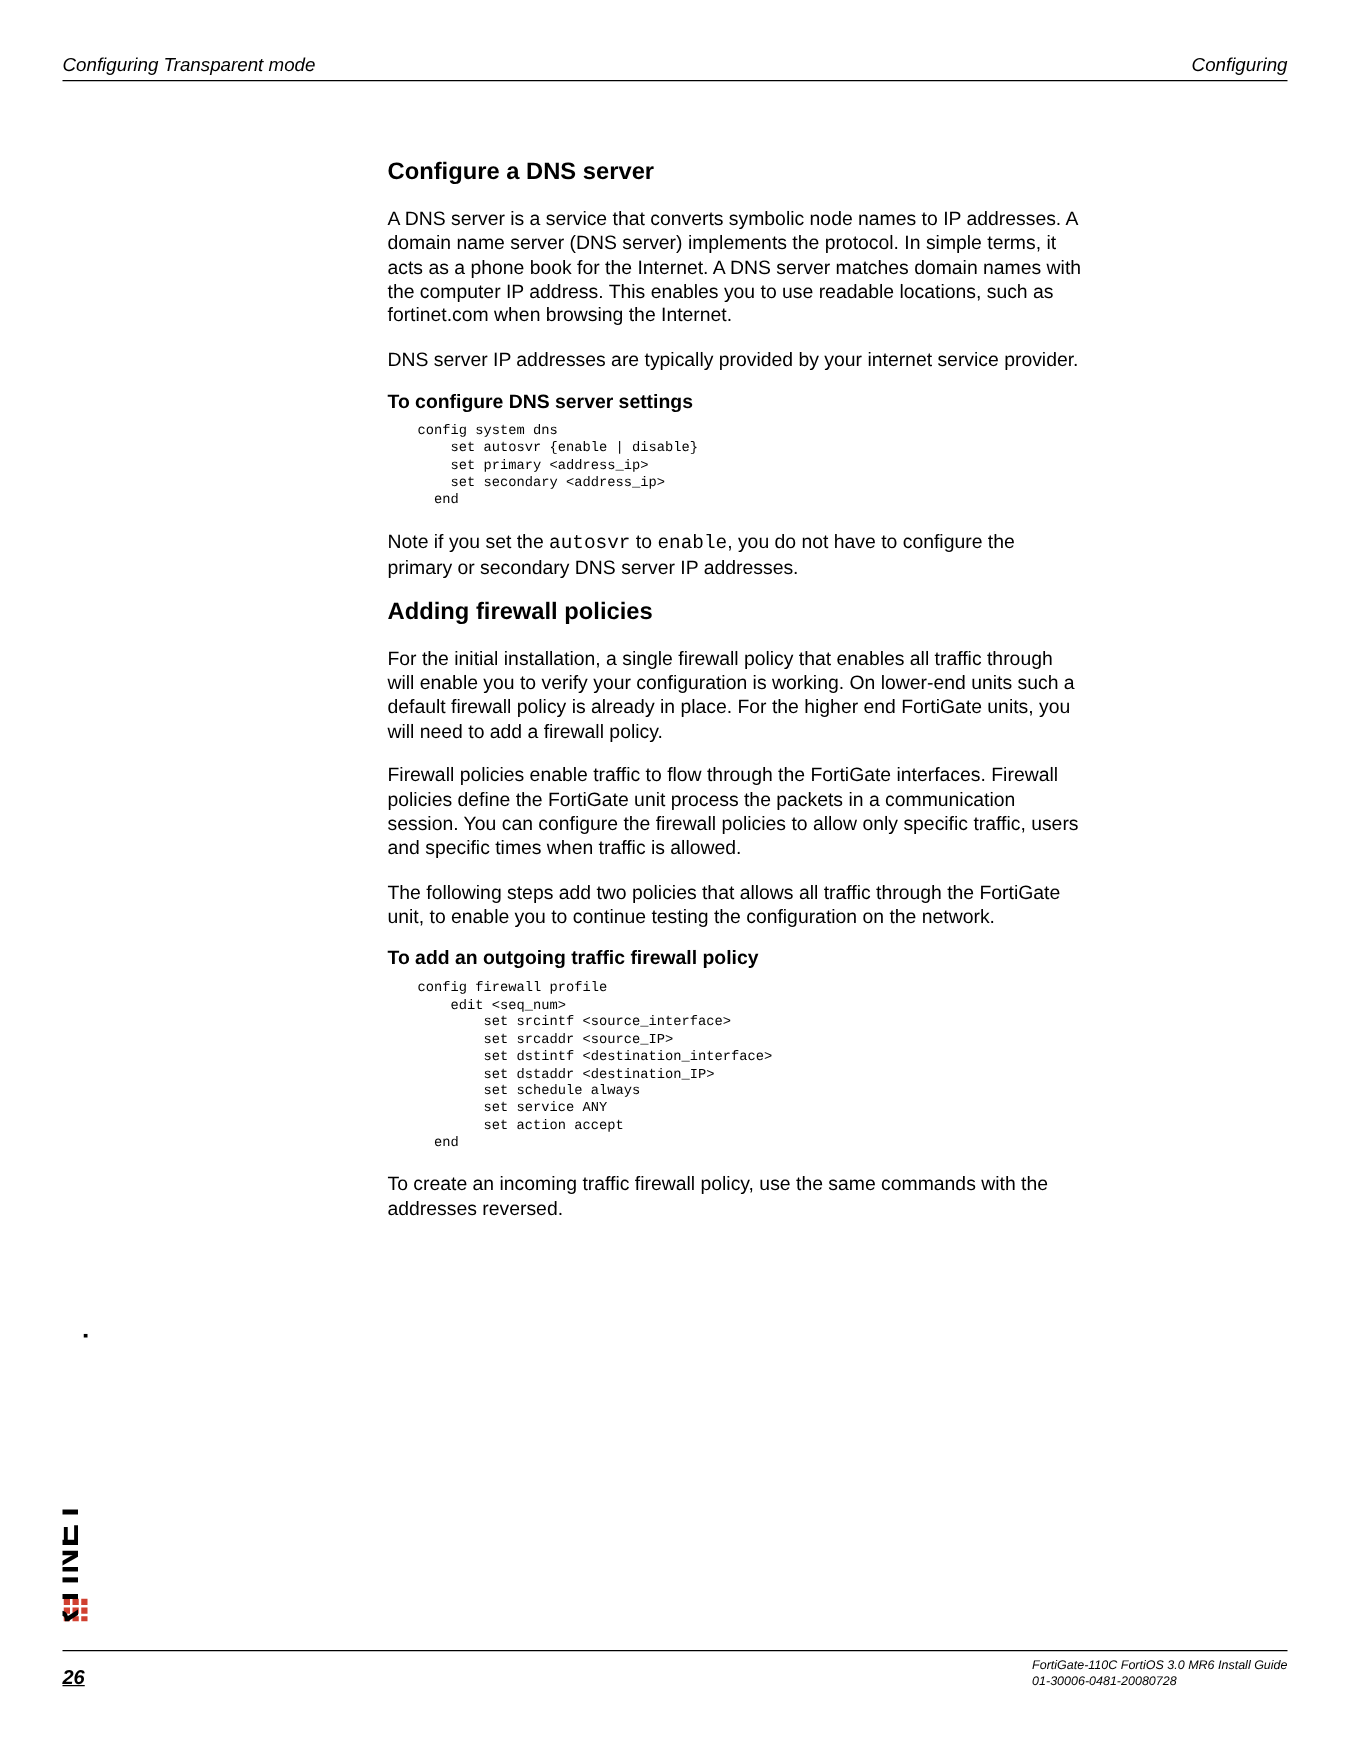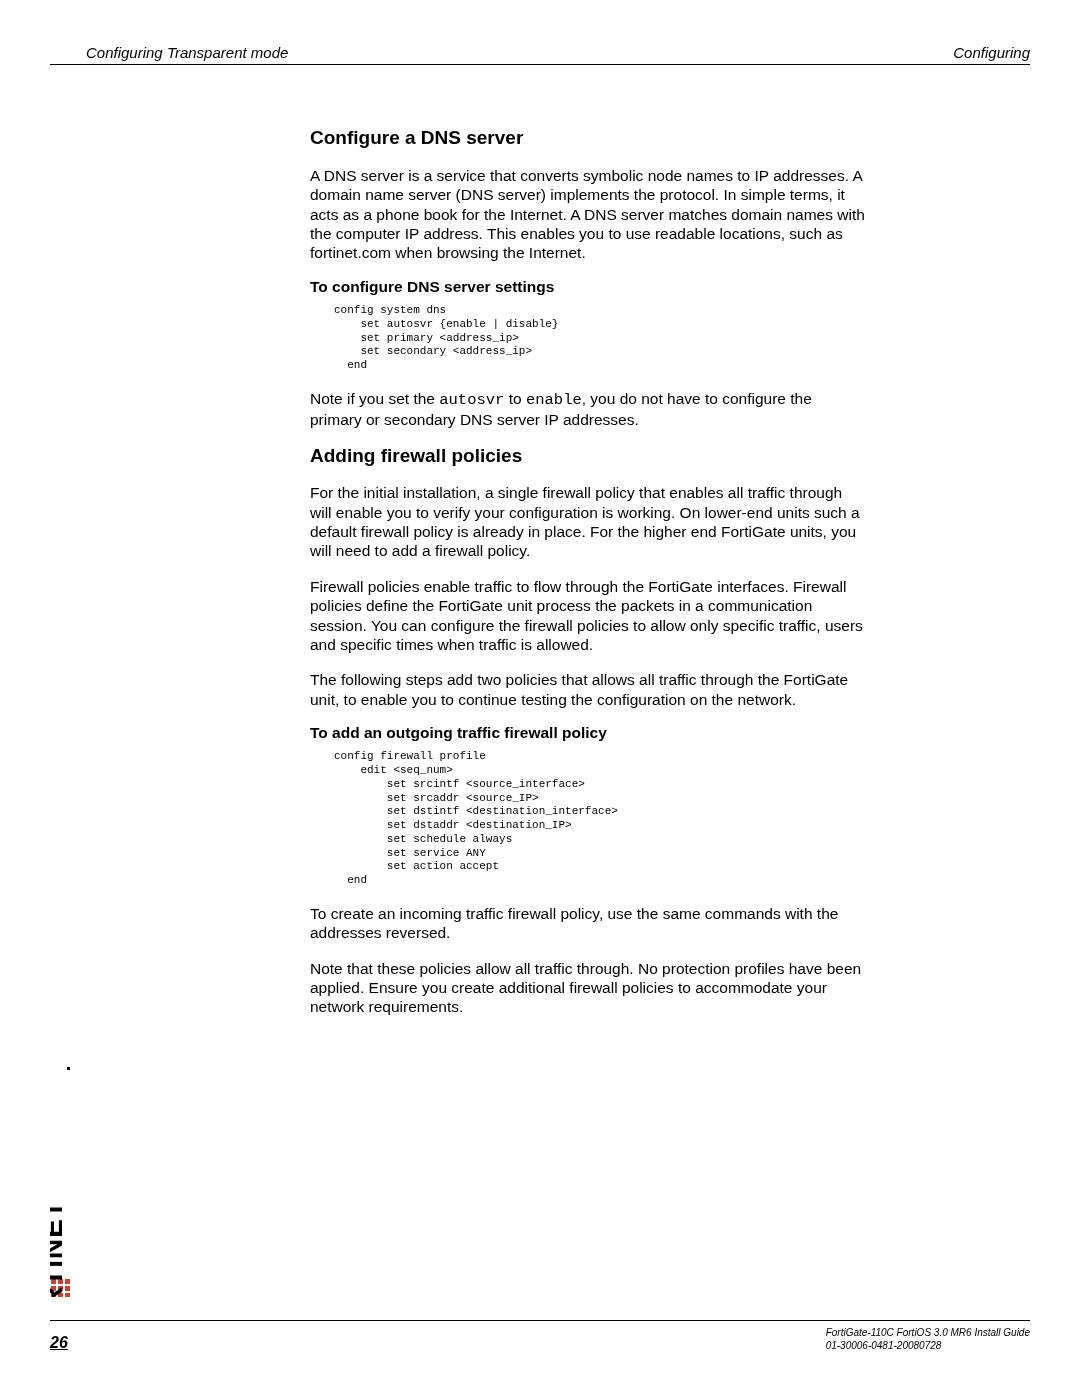--- a/index.html
+++ b/index.html
@@ -19,21 +19,20 @@
       padding: 40px 50px 30px 50px;
       height: 100%;
       position: relative;
     }
     .header-left {
       position: absolute;
       top: 44px;
       left: 50px;
       font-style: italic;
       font-size: 15px;
-      margin-left: 36px;
     }
     .header-right {
       position: absolute;
       top: 44px;
       right: 50px;
       font-style: italic;
       font-size: 15px;
     }
     .header-line {
       position: absolute;
@@ -120,20 +119,21 @@
 <body>
 
 <div class="page">
   <div class="header-left">Configuring Transparent mode</div>
   <div class="header-right">Configuring</div>
   <div class="header-line"></div>
 
   <div class="content">
     <h2>Configure a DNS server</h2>
     <p>A DNS server is a service that converts symbolic node names to IP addresses. A domain name server (DNS server) implements the protocol. In simple terms, it acts as a phone book for the Internet. A DNS server matches domain names with the computer IP address. This enables you to use readable locations, such as fortinet.com when browsing the Internet.</p>
+    <p>DNS server IP addresses are typically provided by your internet service provider.</p>
     <h3>To configure DNS server settings</h3>
     <div class="code-block">config system dns
     set autosvr {enable | disable}
     set primary &lt;address_ip&gt;
     set secondary &lt;address_ip&gt;
   end</div>
     <p>
       <span>Note if you set the </span><span class="mono">autosvr</span><span> to </span><span class="mono">enable</span><span>, you do not have to configure the primary or secondary DNS server IP addresses.</span>
     </p>
 
@@ -146,21 +146,20 @@
     edit &lt;seq_num&gt;
         set srcintf &lt;source_interface&gt;
         set srcaddr &lt;source_IP&gt;
         set dstintf &lt;destination_interface&gt;
         set dstaddr &lt;destination_IP&gt;
         set schedule always
         set service ANY
         set action accept
   end</div>
     <p>To create an incoming traffic firewall policy, use the same commands with the addresses reversed.</p>
-    <p>Note that these policies allow all traffic through. No protection profiles have been applied. Ensure you create additional firewall policies to accommodate your network requirements.</p>
   </div>
 
   <div class="side-logo">
     <svg width="24" height="230" viewBox="0 0 24 230">
       <g fill="#000">
 
         <g fill="#d04030">
           <rect x="1" y="212" width="5" height="5"></rect>
           <rect x="8" y="212" width="5" height="5"></rect>
           <rect x="15" y="212" width="5" height="5"></rect>

